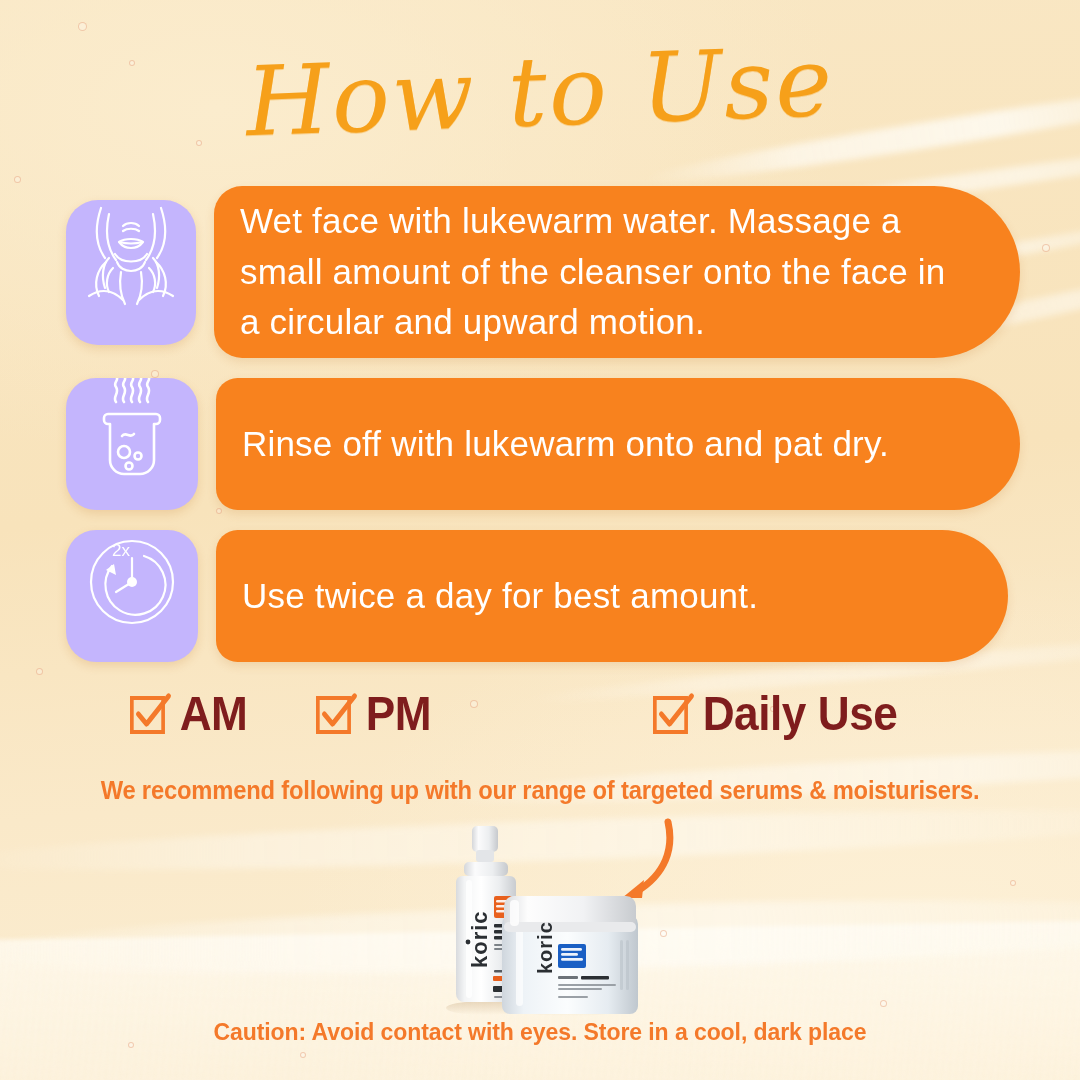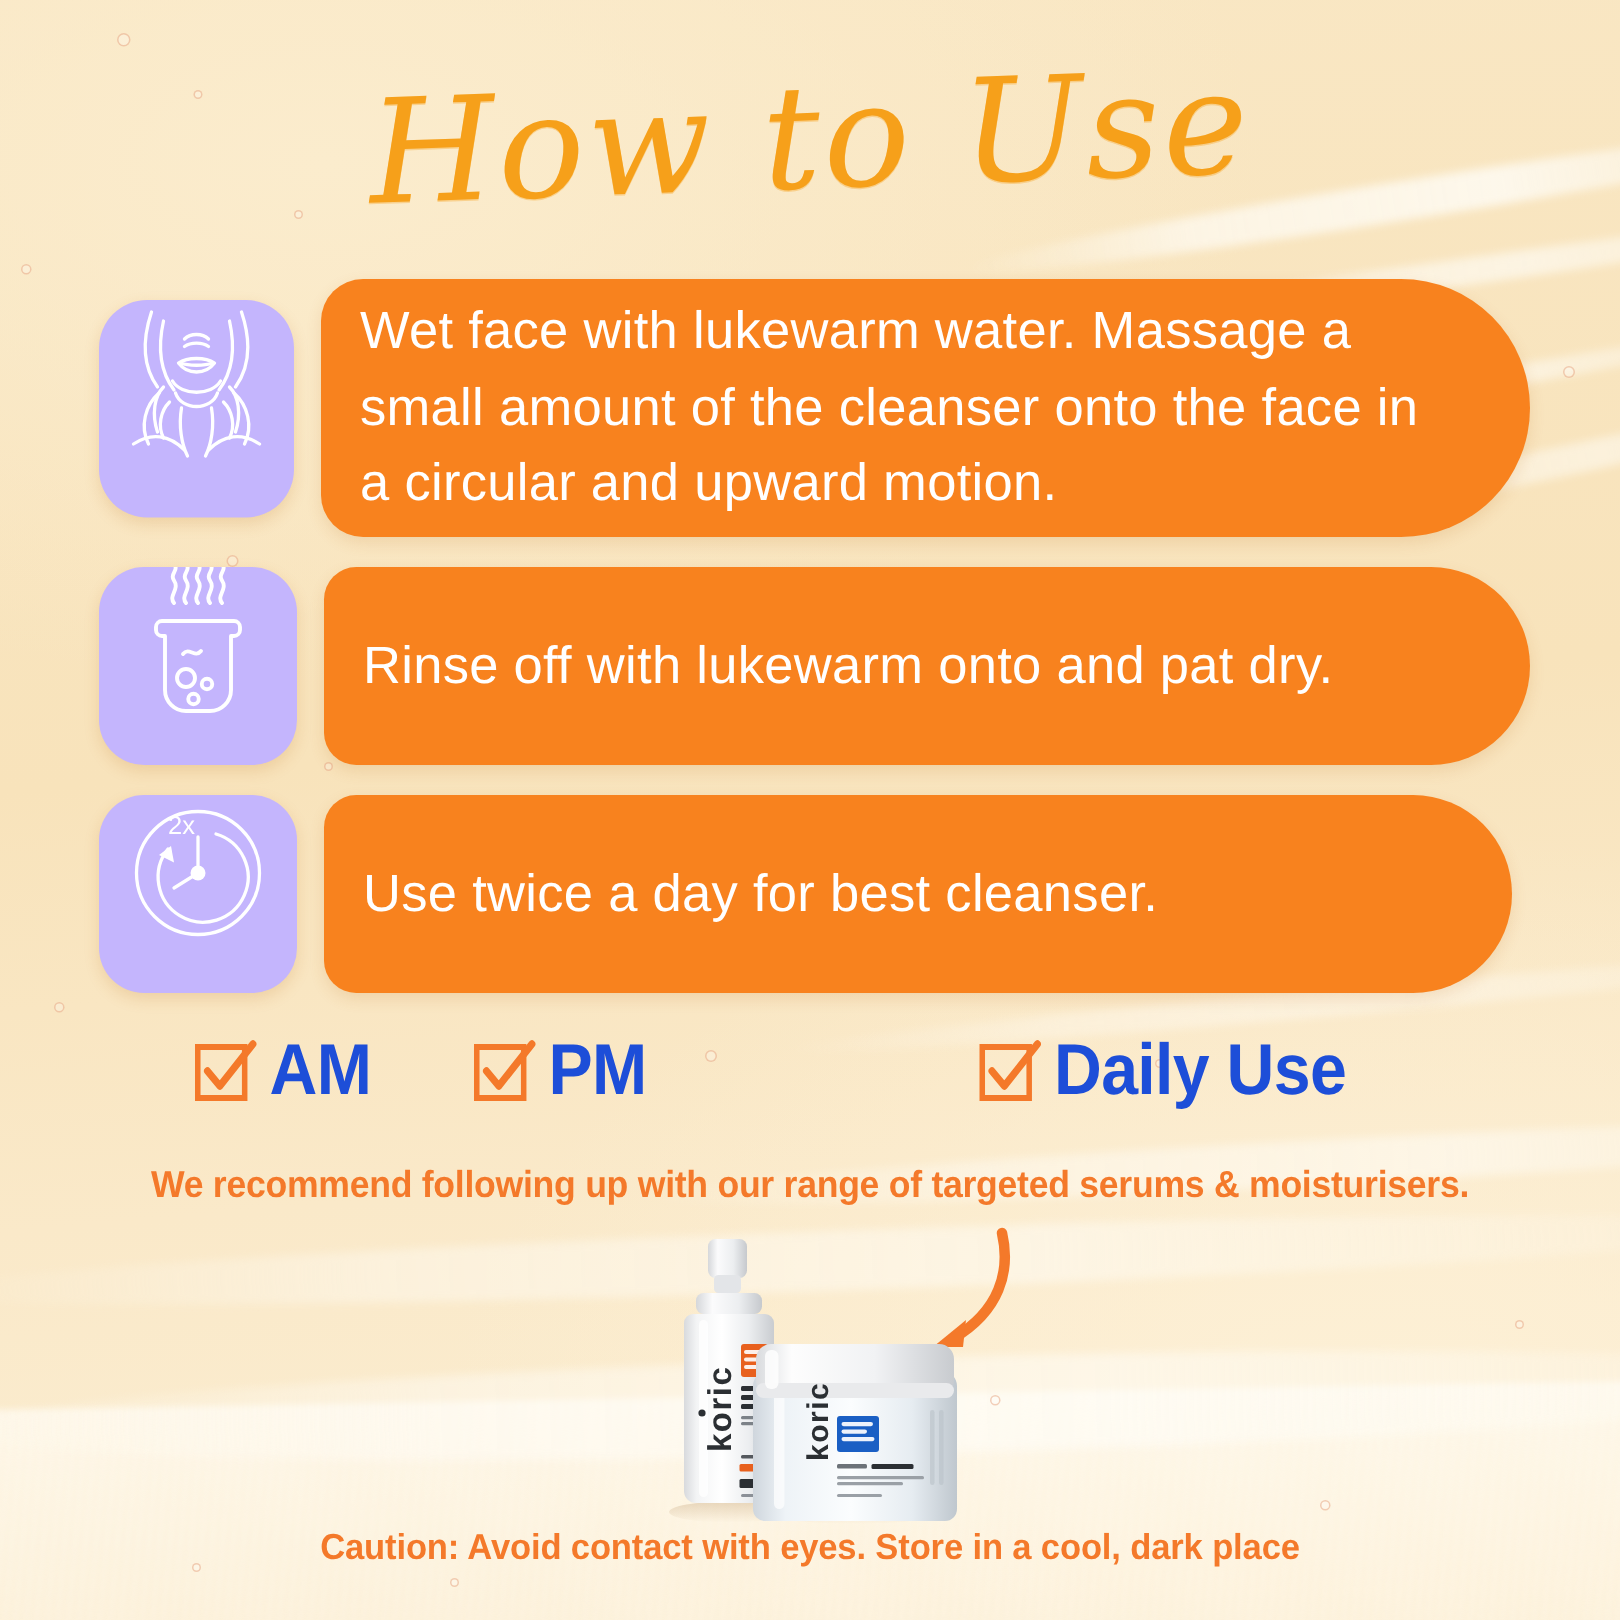--- a/index.html
+++ b/index.html
@@ -101,21 +101,21 @@
   .step.s3 .bubble { height: 132px; margin-right: 72px; display: flex; align-items: center; }
   .bubble span { display: block; }
 
   
   .icon-tile svg { display: block; }
 
   
   .checkrow {
     position: absolute; left: 0; top: 686px; width: 1080px;
     display: flex; align-items: center;
-    color: #1d4ed8;
+    color: #7f1d1d;
   }
   .chk {
     display: flex; align-items: center; gap: 14px;
     font-family: "Liberation Sans", sans-serif;
     font-weight: 700;
     font-size: 48px;
     letter-spacing: -.5px;
     transform: scaleX(.92);
     transform-origin: left center;
   }
@@ -247,21 +247,21 @@
           <circle cx="50" cy="52" r="41"></circle>
           <path d="M62 26 A30 30 0 1 1 30 36"></path>
           <path d="M24 40 l8 -6 l2 11 z" fill="#ffffff" stroke="none"></path>
           <circle cx="50" cy="52" r="5" fill="#ffffff" stroke="none"></circle>
           <path d="M50 52 V28"></path>
           <path d="M50 52 L34 62"></path>
           <text x="30" y="26" font-family="Liberation Sans, sans-serif" font-size="17" fill="#ffffff" stroke="none">2x</text>
         </svg>
       </div>
       <div class="bubble">
-        <span>Use twice a day for best cleanser.</span>
+        <span>Use twice a day for best amount.</span>
       </div>
     </div>
 
   </div>
 
   <div class="checkrow">
     <div class="chk c-am">
       <span class="box">
         <svg width="52" height="52" viewBox="0 0 52 52" fill="none" stroke="#f4792a" stroke-width="4" stroke-linecap="square">
           <rect x="6" y="12" width="34" height="34"></rect>

